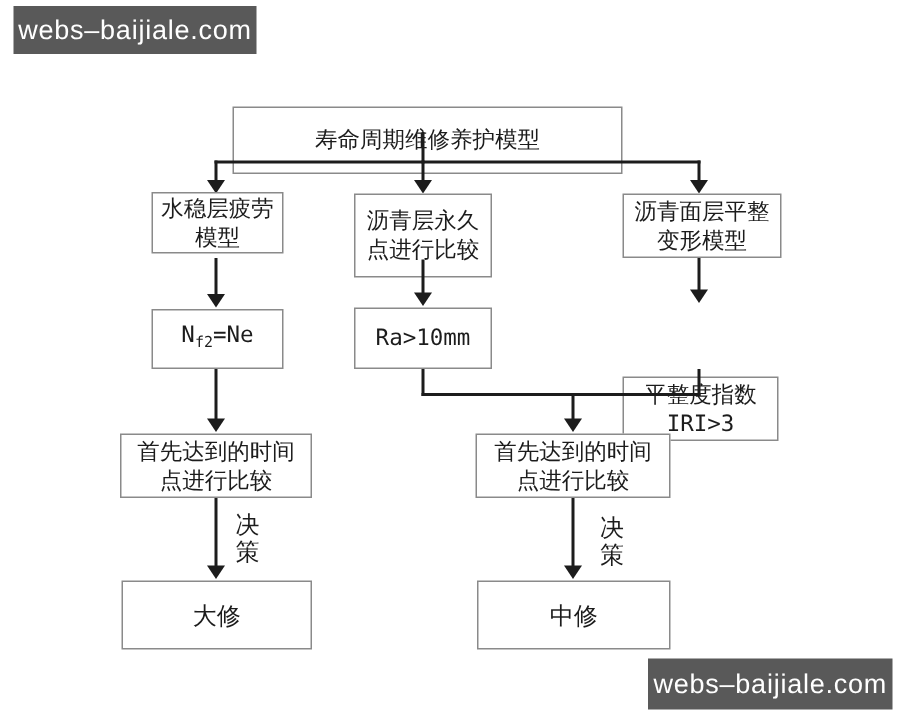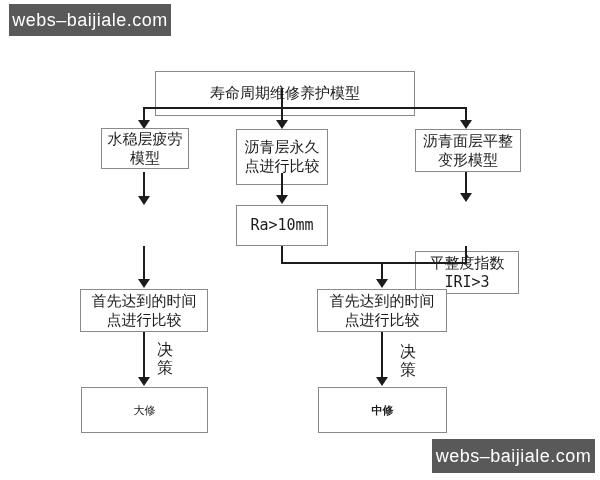--- a/index.html
+++ b/index.html
@@ -47,22 +47,22 @@
   .box-title   { left: 155px; top: 43px;  width: 260px; height: 45px; margin-top: 28px; }
   .box-l2-left { left: 101px; top: 128px; width: 88px;  height: 41px; }
   .box-l2-mid  { left: 236px; top: 129px; width: 92px;  height: 56px; }
   .box-l2-right{ left: 415px; top: 129px; width: 106px; height: 43px; }
   .box-l3-left { left: 101px; top: 206px; width: 88px;  height: 40px; }
   .box-l3-mid  { left: 236px; top: 205px; width: 92px;  height: 41px; }
   .box-l3-right{ left: 415px; top: 203px; width: 104px; height: 43px; margin-top: 48px; }
   .box-l4-left { left: 80px;  top: 289px; width: 128px; height: 43px; }
   .box-l4-right{ left: 317px; top: 289px; width: 130px; height: 43px; }
   .box-l5-left { left: 81px;  top: 387px; width: 127px; height: 46px; }
-  .box-l5-right{ left: 318px; top: 387px; width: 129px; height: 46px; font-weight: bold; }
-  .box-l5-left, .box-l5-right { font-size: 11px; }
+  .box-l5-right{ left: 318px; top: 387px; width: 129px; height: 46px; }
+  .box-l5-left, .box-l5-right { font-size: 16px; }
 
   .formula { font-family: "DejaVu Sans Mono", monospace; font-size: 15px; }
   .formula .sub { font-size: 10px; vertical-align: -3px; }
 
   
   .line {
     position: absolute;
     background: #1c1c1c;
   }
   .arrowhead {
@@ -125,20 +125,23 @@
 
   <div class="line" style="left:143px; top:172px; width:2px; height:25px;"></div>
   <div class="arrowhead" style="left:138px; top:196px;"></div>
 
   <div class="line" style="left:281px; top:173px; width:2px; height:24px;"></div>
   <div class="arrowhead" style="left:276px; top:195px;"></div>
 
   <div class="line" style="left:465px; top:172px; width:2px; height:23px;"></div>
   <div class="arrowhead" style="left:460px; top:193px;"></div>
 
+  <div class="box box-l3-left">
+    <span class="formula"><span>N</span><span class="sub">f2</span><span>=Ne</span></span>
+  </div>
   <div class="box box-l3-mid">
     <span class="formula">Ra&gt;10mm</span>
   </div>
   <div class="box box-l3-right">
     <span>平整度指数</span>
     <span class="formula">IRI&gt;3</span>
   </div>
 
   <div class="line" style="left:143px; top:246px; width:2px; height:34px;"></div>
   <div class="arrowhead" style="left:138px; top:279px;"></div>

